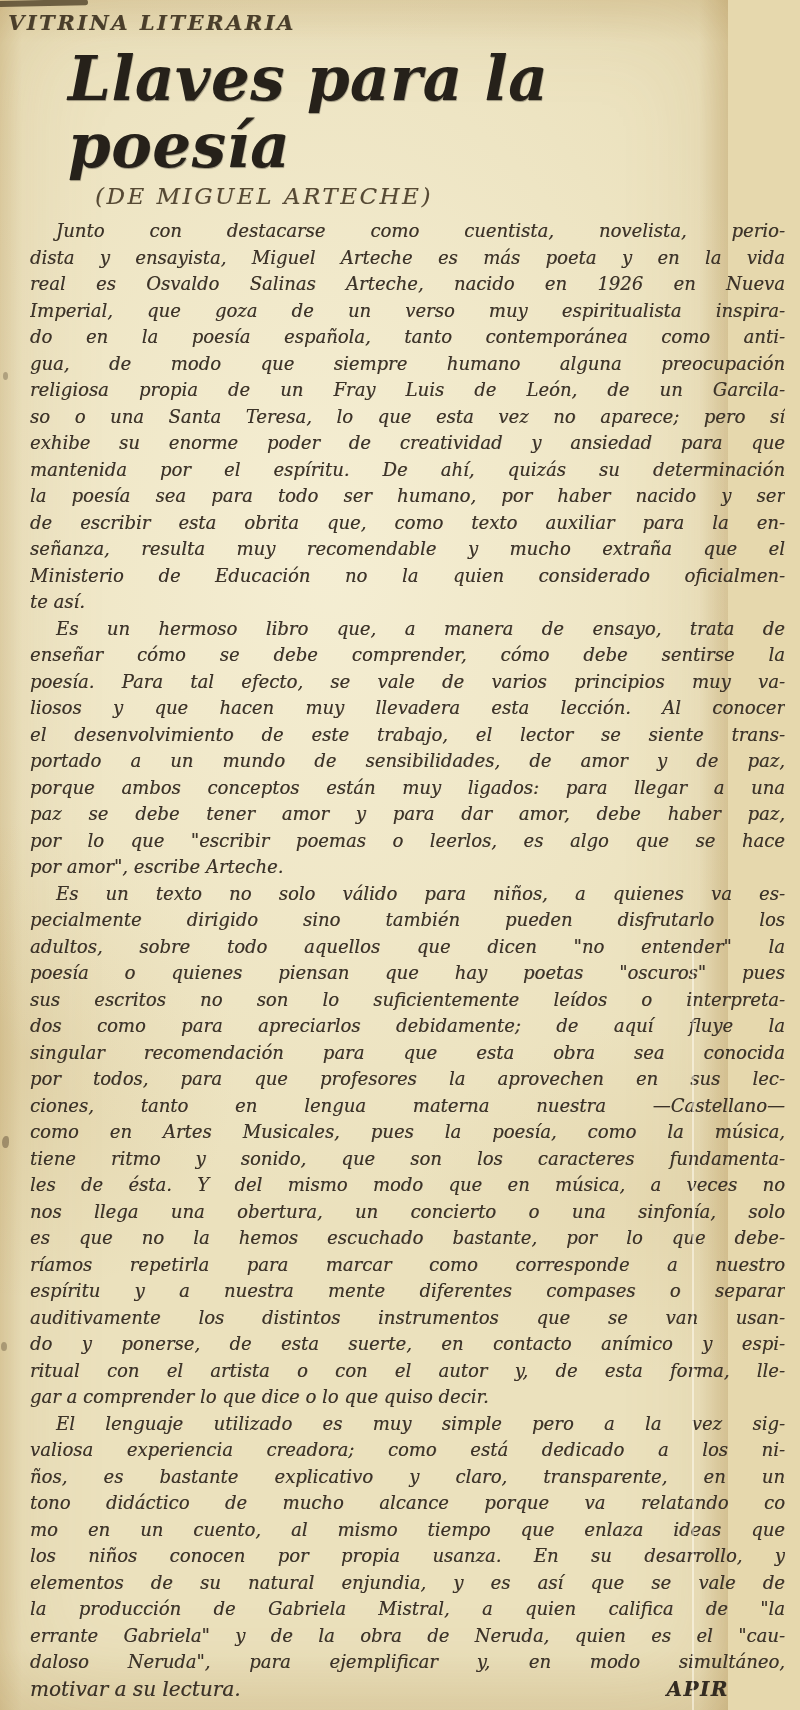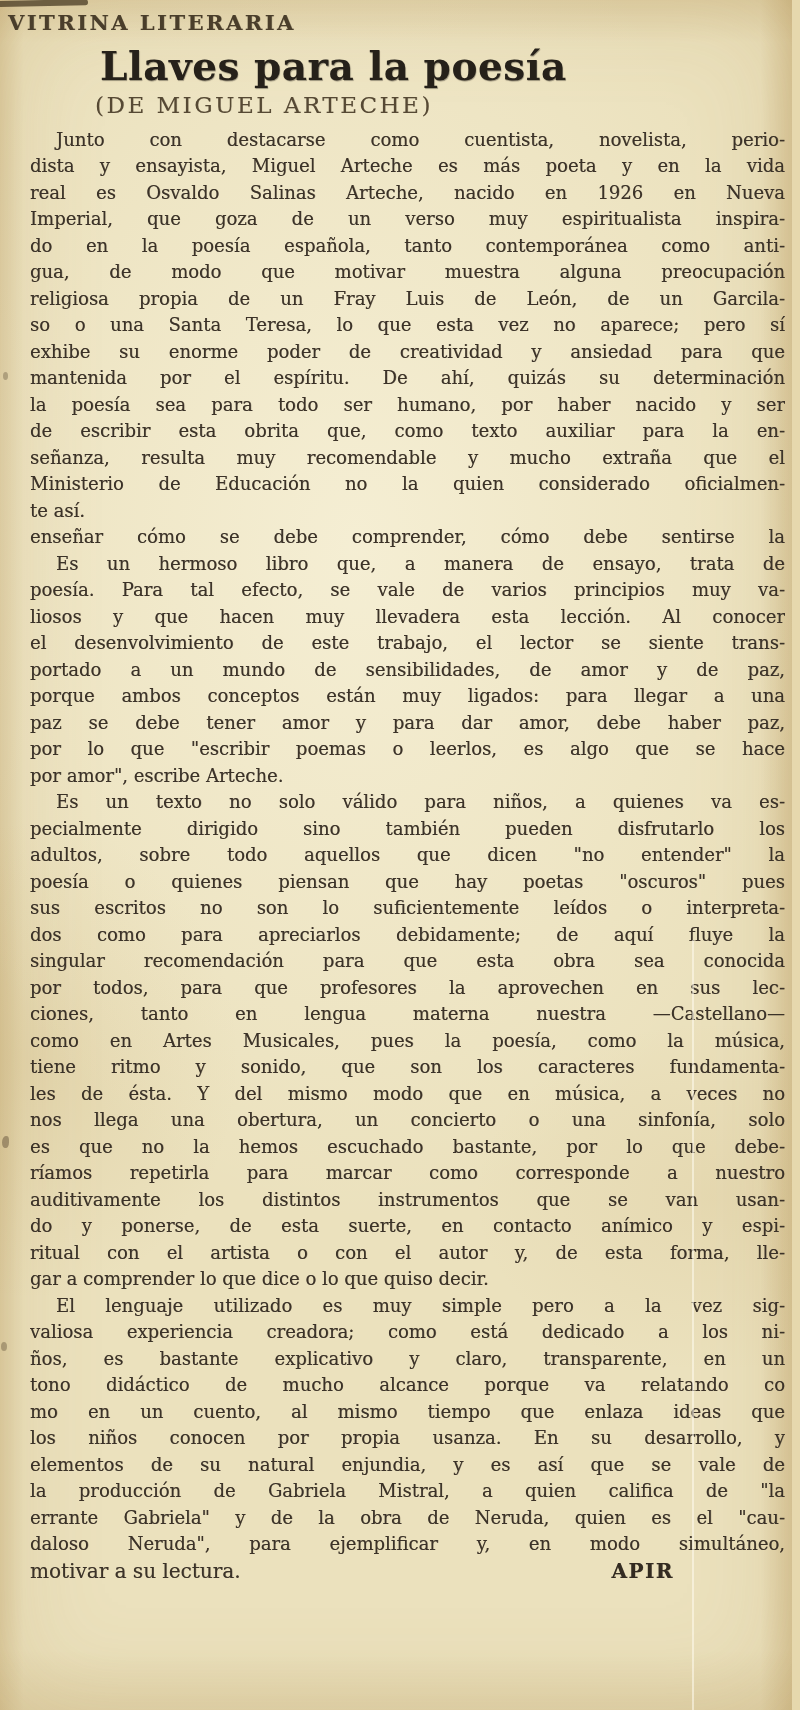--- a/index.html
+++ b/index.html
@@ -5,43 +5,44 @@
   html, body { margin: 0; padding: 0; }
   body {
     width: 800px;
     height: 1710px;
     overflow: hidden;
     background: #e6d8ad;
     font-family: "DejaVu Serif", "Liberation Serif", serif;
   }
   .paper {
     position: relative;
-    width: 792px;
+    width: 728px;
     height: 1710px;
     background-color: #ebe1bd;
     background-image:
       radial-gradient(620px 900px at 45% 32%, rgba(253,249,230,0.55), rgba(253,249,230,0) 75%),
       radial-gradient(300px 220px at 90% 70%, rgba(180,144,74,0.10), rgba(180,144,74,0) 80%),
       radial-gradient(260px 300px at 4% 62%, rgba(180,144,74,0.14), rgba(180,144,74,0) 80%),
       linear-gradient(90deg, rgba(166,128,60,0.20) 0%, rgba(166,128,60,0) 3%, rgba(166,128,60,0) 96%, rgba(166,128,60,0.26) 100%),
       linear-gradient(180deg, rgba(166,128,60,0.16) 0%, rgba(166,128,60,0) 2.5%, rgba(166,128,60,0) 96.5%, rgba(190,165,110,0.20) 100%);
     box-shadow: inset 0 0 90px 18px rgba(170,132,62,0.16);
+    font-style: italic;
   }
   .kicker {
     padding: 10px 0 0 8px;
     font-size: 21px;
     font-weight: 700;
     letter-spacing: 2.5px;
     color: #49three;
     color: #4a3e2b;
     text-shadow: 0.4px 0.4px 0.5px rgba(74,62,43,0.45);
   }
   .headline {
-    margin: 10px 0 0 100px;
-    font-size: 39px;
+    margin: 10px 0 0 68px;
+    font-size: 61px;
     font-weight: 700;
     letter-spacing: 0.5px;
     color: #26211a;
     text-shadow: 0.6px 0.6px 0.8px rgba(38,33,26,0.4);
     line-height: 1.1;
   }
   .byline {
     margin: 4px 16px 0 95px;
     font-size: 23px;
     letter-spacing: 2.5px;
@@ -65,21 +66,21 @@
   .line.first { text-indent: 26px; }
   .line.last { text-align: left; text-align-last: left; }
   .sig-row {
     display: flex;
     justify-content: space-between;
     font-size: 20px;
     line-height: 26.5px;
     height: 26.5px;
   }
   .sig-right {
-    margin-right: 111px;
+    margin-right: 56px;
     font-weight: 700;
     letter-spacing: 1.5px;
     color: #332b21;
   }
   
   .tear-mark {
     position: absolute; left: 0; top: 0;
     width: 88px; height: 6px;
     background: #4e4028; opacity: 0.78;
     border-radius: 0 4px 3px 0;
@@ -111,32 +112,32 @@
 
   <div class="byline">(DE MIGUEL ARTECHE)</div>
 
   <div class="article">
     <div id="article-lines">
         <div class="line first">Junto con destacarse como cuentista, novelista, perio-</div>
         <div class="line">dista y ensayista, Miguel Arteche es más poeta y en la vida</div>
         <div class="line">real es Osvaldo Salinas Arteche, nacido en 1926 en Nueva</div>
         <div class="line">Imperial, que goza de un verso muy espiritualista inspira-</div>
         <div class="line">do en la poesía española, tanto contemporánea como anti-</div>
-        <div class="line">gua, de modo que motivar muestra alguna preocupación</div>
+        <div class="line">gua, de modo que siempre humano alguna preocupación</div>
         <div class="line">religiosa propia de un Fray Luis de León, de un Garcila-</div>
         <div class="line">so o una Santa Teresa, lo que esta vez no aparece; pero sí</div>
         <div class="line">exhibe su enorme poder de creatividad y ansiedad para que</div>
         <div class="line">mantenida por el espíritu. De ahí, quizás su determinación</div>
         <div class="line">la poesía sea para todo ser humano, por haber nacido y ser</div>
         <div class="line">de escribir esta obrita que, como texto auxiliar para la en-</div>
         <div class="line">señanza, resulta muy recomendable y mucho extraña que el</div>
         <div class="line">Ministerio de Educación no la quien considerado oficialmen-</div>
         <div class="line last">te así.</div>
+        <div class="line first">Es un hermoso libro que, a manera de ensayo, trata de</div>
         <div class="line">enseñar cómo se debe comprender, cómo debe sentirse la</div>
-        <div class="line first">Es un hermoso libro que, a manera de ensayo, trata de</div>
         <div class="line">poesía. Para tal efecto, se vale de varios principios muy va-</div>
         <div class="line">liosos y que hacen muy llevadera esta lección. Al conocer</div>
         <div class="line">el desenvolvimiento de este trabajo, el lector se siente trans-</div>
         <div class="line">portado a un mundo de sensibilidades, de amor y de paz,</div>
         <div class="line">porque ambos conceptos están muy ligados: para llegar a una</div>
         <div class="line">paz se debe tener amor y para dar amor, debe haber paz,</div>
         <div class="line">por lo que "escribir poemas o leerlos, es algo que se hace</div>
         <div class="line last">por amor", escribe Arteche.</div>
         <div class="line first">Es un texto no solo válido para niños, a quienes va es-</div>
         <div class="line">pecialmente dirigido sino también pueden disfrutarlo los</div>
@@ -146,20 +147,21 @@
         <div class="line">dos como para apreciarlos debidamente; de aquí fluye la</div>
         <div class="line">singular recomendación para que esta obra sea conocida</div>
         <div class="line">por todos, para que profesores la aprovechen en sus lec-</div>
         <div class="line">ciones, tanto en lengua materna nuestra —Castellano—</div>
         <div class="line">como en Artes Musicales, pues la poesía, como la música,</div>
         <div class="line">tiene ritmo y sonido, que son los caracteres fundamenta-</div>
         <div class="line">les de ésta. Y del mismo modo que en música, a veces no</div>
         <div class="line">nos llega una obertura, un concierto o una sinfonía, solo</div>
         <div class="line">es que no la hemos escuchado bastante, por lo que debe-</div>
         <div class="line">ríamos repetirla para marcar como corresponde a nuestro</div>
+        <div class="line">espíritu y a nuestra mente diferentes compases o separar</div>
         <div class="line">auditivamente los distintos instrumentos que se van usan-</div>
         <div class="line">do y ponerse, de esta suerte, en contacto anímico y espi-</div>
         <div class="line">ritual con el artista o con el autor y, de esta forma, lle-</div>
         <div class="line last">gar a comprender lo que dice o lo que quiso decir.</div>
         <div class="line first">El lenguaje utilizado es muy simple pero a la vez sig-</div>
         <div class="line">valiosa experiencia creadora; como está dedicado a los ni-</div>
         <div class="line">ños, es bastante explicativo y claro, transparente, en un</div>
         <div class="line">tono didáctico de mucho alcance porque va relatando co</div>
         <div class="line">mo en un cuento, al mismo tiempo que enlaza ideas que</div>
         <div class="line">los niños conocen por propia usanza. En su desarrollo, y</div>

